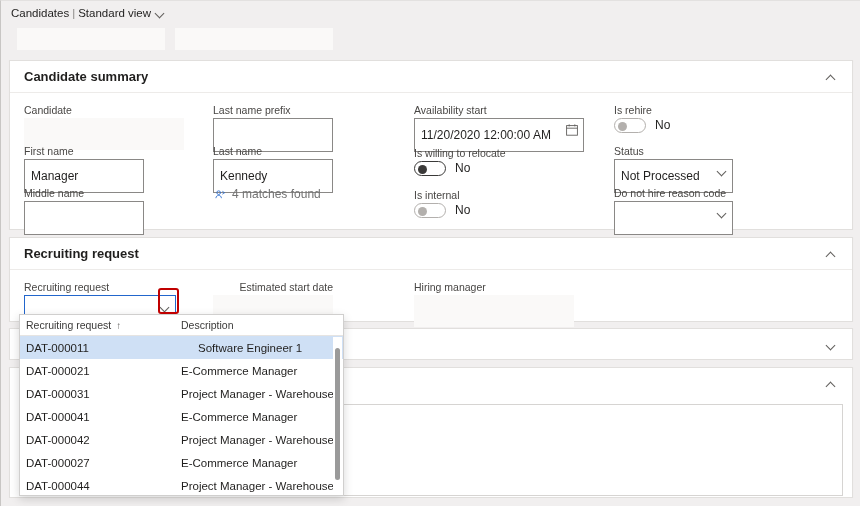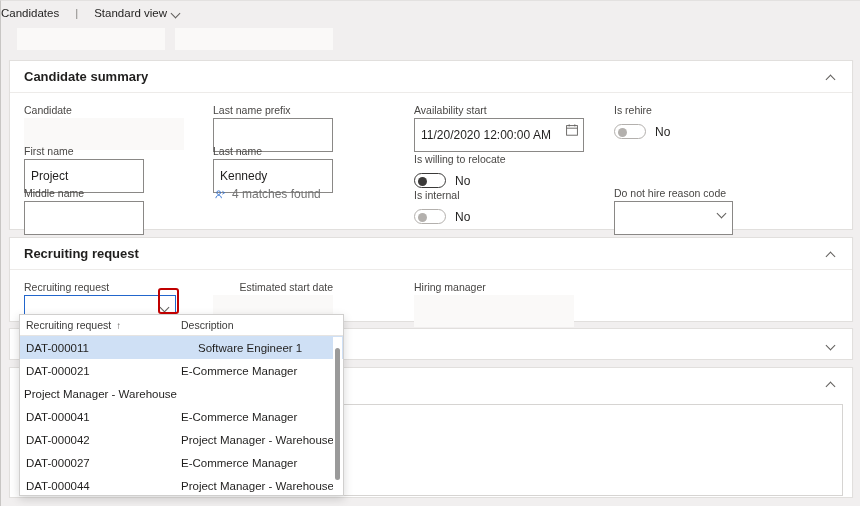--- a/index.html
+++ b/index.html
@@ -16,21 +16,21 @@
     position: relative;
     width: 860px; height: 506px;
     background: #f1efef;
     border-left: 1px solid #c8c6c4;
     border-top: 1px solid #e3e1e0;
   }
 
   
   .topbar {
     position: absolute; left: 0; top: 0; width: 860px; height: 24px;
-    display: flex; align-items: center; gap: 16px;
+    display: flex; align-items: center; padding-left: 10px; gap: 3px;
   }
   .topbar .crumb { font-size: 11.5px; color: #201f1e; }
   .topbar .sep { color: #8a8886; font-size: 11.5px; }
   .topbar .viewsel { display: flex; align-items: center; gap: 5px; cursor: default; }
   .chev { display: inline-block; width: 9px; height: 9px; position: relative; }
   .chev::before {
     content: ""; position: absolute; left: 0; top: 1px;
     width: 6px; height: 6px;
     border-right: 1.1px solid #605e5c; border-bottom: 1.1px solid #605e5c;
     transform: rotate(45deg);
@@ -68,21 +68,21 @@
     display: flex; align-items: center; padding: 16px 6px;
     font-size: 12px; color: #201f1e;
   }
   .inp.readonly { border: none; background: #faf9f8; }
   .inp.combo { padding-right: 20px; position: relative; }
   .inp .caret { position: absolute; right: 5px; top: 7px; }
   .inp .calicon { position: absolute; right: 5px; top: 5px; }
   .inp.focused { border: 1px solid #2266cc; }
 
   
-  .toggle-row { display: flex; align-items: flex-end; gap: 9px; height: 21px; }
+  .toggle-row { display: flex; align-items: flex-start; gap: 9px; height: 21px; }
   .sw { width: 32px; height: 15px; border-radius: 8px; position: relative; }
   .sw.off { border: 1px solid #b3b0ad; background: #ffffff; }
   .sw.off .knob { position: absolute; left: 3px; top: 3px; width: 9px; height: 9px; border-radius: 50%; background: #b3b0ad; }
   .sw.focus { border: 1px solid #3b3a39; background: #ffffff; }
   .sw.focus .knob { position: absolute; left: 3px; top: 3px; width: 9px; height: 9px; border-radius: 50%; background: #3b3a39; }
   .sw-text { font-size: 12px; color: #201f1e; }
 
   .link {
     color: #737373; font-size: 12px; display: flex; align-items: center; gap: 6px; cursor: pointer;
   }
@@ -150,21 +150,21 @@
       <span class="card-title">Candidate summary</span>
       <span class="chev up card-chev"></span>
     </div>
 
     <div class="fld" style="left:14px; top:43px; width:160px;">
       <div class="fld-label">Candidate</div>
       <div class="inp readonly"></div>
     </div>
     <div class="fld" style="left:14px; top:84px; width:120px;">
       <div class="fld-label">First name</div>
-      <div class="inp">Project</div>
+      <div class="inp">Manager</div>
     </div>
     <div class="fld" style="left:203px; top:43px; width:120px;">
       <div class="fld-label">Last name prefix</div>
       <div class="inp"></div>
     </div>
 
     <div class="fld" style="left:14px; top:126px; width:120px;">
       <div class="fld-label">Middle name</div>
       <div class="inp"></div>
     </div>
@@ -190,21 +190,21 @@
         <span class="calicon">
           <svg width="12" height="12" viewBox="0 0 12 12">
             <rect x="0.6" y="1.6" width="10.8" height="9.6" fill="none" stroke="#605e5c" stroke-width="0.9"></rect>
             <line x1="0.6" y1="4.2" x2="11.4" y2="4.2" stroke="#605e5c" stroke-width="0.9"></line>
             <line x1="3.2" y1="0.4" x2="3.2" y2="2.4" stroke="#605e5c" stroke-width="0.9"></line>
             <line x1="8.8" y1="0.4" x2="8.8" y2="2.4" stroke="#605e5c" stroke-width="0.9"></line>
           </svg>
         </span>
       </div>
     </div>
-    <div class="fld" style="left:404px; top:86px;margin-top:6px;">
+    <div class="fld" style="left:404px; top:86px;">
       <div class="fld-label">Is willing to relocate</div>
       <div class="toggle-row">
         <span class="sw focus">
             <span class="knob"></span>
           </span>
         <span class="sw-text">No</span>
       </div>
     </div>
     <div class="fld" style="left:404px; top:128px;">
       <div class="fld-label">Is internal</div>
@@ -218,20 +218,27 @@
 
     <div class="fld" style="left:604px; top:43px;">
       <div class="fld-label">Is rehire</div>
       <div class="toggle-row">
         <span class="sw off">
             <span class="knob"></span>
           </span>
         <span class="sw-text">No</span>
       </div>
     </div>
+    <div class="fld" style="left:604px; top:84px; width:119px;">
+      <div class="fld-label">Status</div>
+      <div class="inp combo">
+        <span>Not Processed</span>
+        <span class="chev caret"></span>
+      </div>
+    </div>
     <div class="fld" style="left:604px; top:126px; width:119px;">
       <div class="fld-label">Do not hire reason code</div>
       <div class="inp combo">
         <span></span>
         <span class="chev caret"></span>
       </div>
     </div>
   </div>
 
   <div class="card" style="top:236px; height:85px;">
@@ -283,20 +290,21 @@
     <div id="dd-rows">
         <div class="dd-row sel">
           <span class="c1">DAT-000011</span>
           <span class="c2">Software Engineer 1</span>
         </div>
         <div class="dd-row">
           <span class="c1">DAT-000021</span>
           <span class="c2">E-Commerce Manager</span>
         </div>
         <div class="dd-row">
+          <span class="c1">DAT-000031</span>
           <span class="c2">Project Manager - Warehouse</span>
         </div>
         <div class="dd-row">
           <span class="c1">DAT-000041</span>
           <span class="c2">E-Commerce Manager</span>
         </div>
         <div class="dd-row">
           <span class="c1">DAT-000042</span>
           <span class="c2">Project Manager - Warehouse</span>
         </div>

